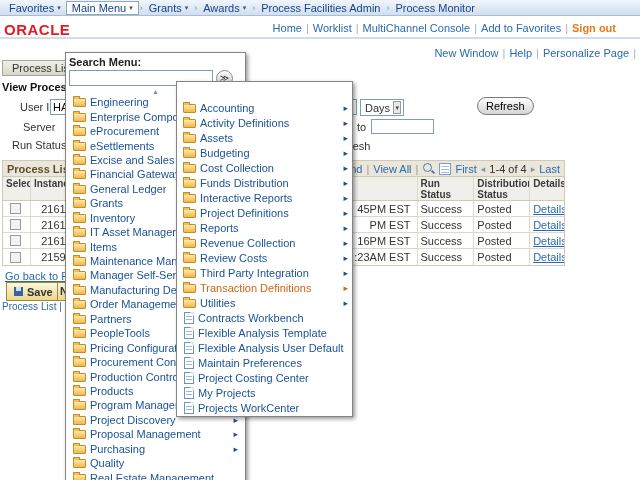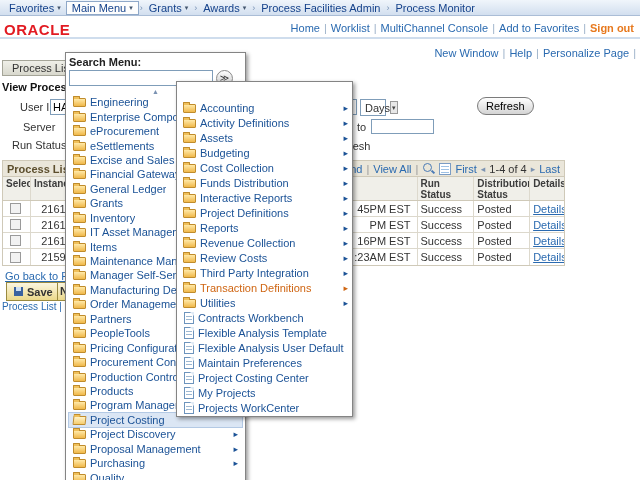--- a/index.html
+++ b/index.html
@@ -15,21 +15,21 @@
              white-space:nowrap; cursor:pointer; }
   .bc-item.box { background:#fdfdfd; border:1px solid #8fa8c8; }
   .caret { font-size:7px; color:#44566e; }
   .bc-sep { color:#7a93b5; font-size:9px; padding:0 1px; }
 
   
   #header { position:absolute; left:0; top:17px; width:640px; height:22px; background:#fff;
             border-bottom:2px solid #cfdded; }
   #logo { position:absolute; left:4px; top:4px; color:#e21b22; font-weight:bold;
           font-size:15px; letter-spacing:.5px; }
-  #header-links { position:absolute; right:6px; top:5px; display:flex; gap:4px; align-items:center;text-align:center; }
+  #header-links { position:absolute; right:24px; top:5px; display:flex; gap:4px; align-items:center;text-align:center; }
   .hlink { color:#2a6ab0; cursor:pointer; }
   .hl-sep { color:#9bb0c8; }
   .signout { color:#e7791e; font-weight:bold; cursor:pointer; }
 
   #pagebar { position:absolute; right:4px; top:47px; display:flex; gap:4px; color:#2a6ab0; }
   #pagebar .hl-sep { color:#9bb0c8; }
 
   
   #tab-process-list { position:absolute; left:2px; top:60px; width:80px; height:16px;
       background:linear-gradient(#ececе4,#d8d8cd); background:linear-gradient(#efefe8,#d8d8cd);
@@ -190,21 +190,21 @@
       <span class="hlink">Personalize Page</span>
       <span class="hl-sep">|</span>
     </div>
 
   <div id="tab-process-list">Process List</div>
   <div id="view-process">View Process</div>
 
   <span class="flabel" style="left:20px; top:101px;">User ID</span>
   <input class="fin" style="left: 50px; top: 99px; width: 100px;" value="HA">
   <input class="fin" style="left: 341px; top: 99px; width: 16px; text-align: center;" value="1">
-  <div class="fselect" style="left:360px; top:99px; width:26px;">
+  <div class="fselect" style="left:360px; top:99px; width:44px;">
     <span>Days</span>
     <span class="sel-caret">▾</span>
   </div>
   <button class="btn" style="left:477px; top:97px;border-radius:9px;">Refresh</button>
 
   <span class="flabel" style="left:23px; top:121px;">Server</span>
   <div class="fselect" style="left:68px; top:119px; width:110px;">
     <span></span>
     <span class="sel-caret">▾</span>
   </div>
@@ -414,24 +414,20 @@
         <div class="menu-item">
           <span class="folder"></span>
           <span class="label">Products</span>
           <span class="arr">▸</span>
         </div>
         <div class="menu-item">
           <span class="folder"></span>
           <span class="label">Program Management</span>
           <span class="arr">▸</span>
         </div>
-        <div class="menu-item hl">
-          <span class="folder open"></span>
-          <span class="label">Project Costing</span>
-        </div>
         <div class="menu-item">
           <span class="folder"></span>
           <span class="label">Project Discovery</span>
           <span class="arr">▸</span>
         </div>
         <div class="menu-item">
           <span class="folder"></span>
           <span class="label">Proposal Management</span>
           <span class="arr">▸</span>
         </div>

